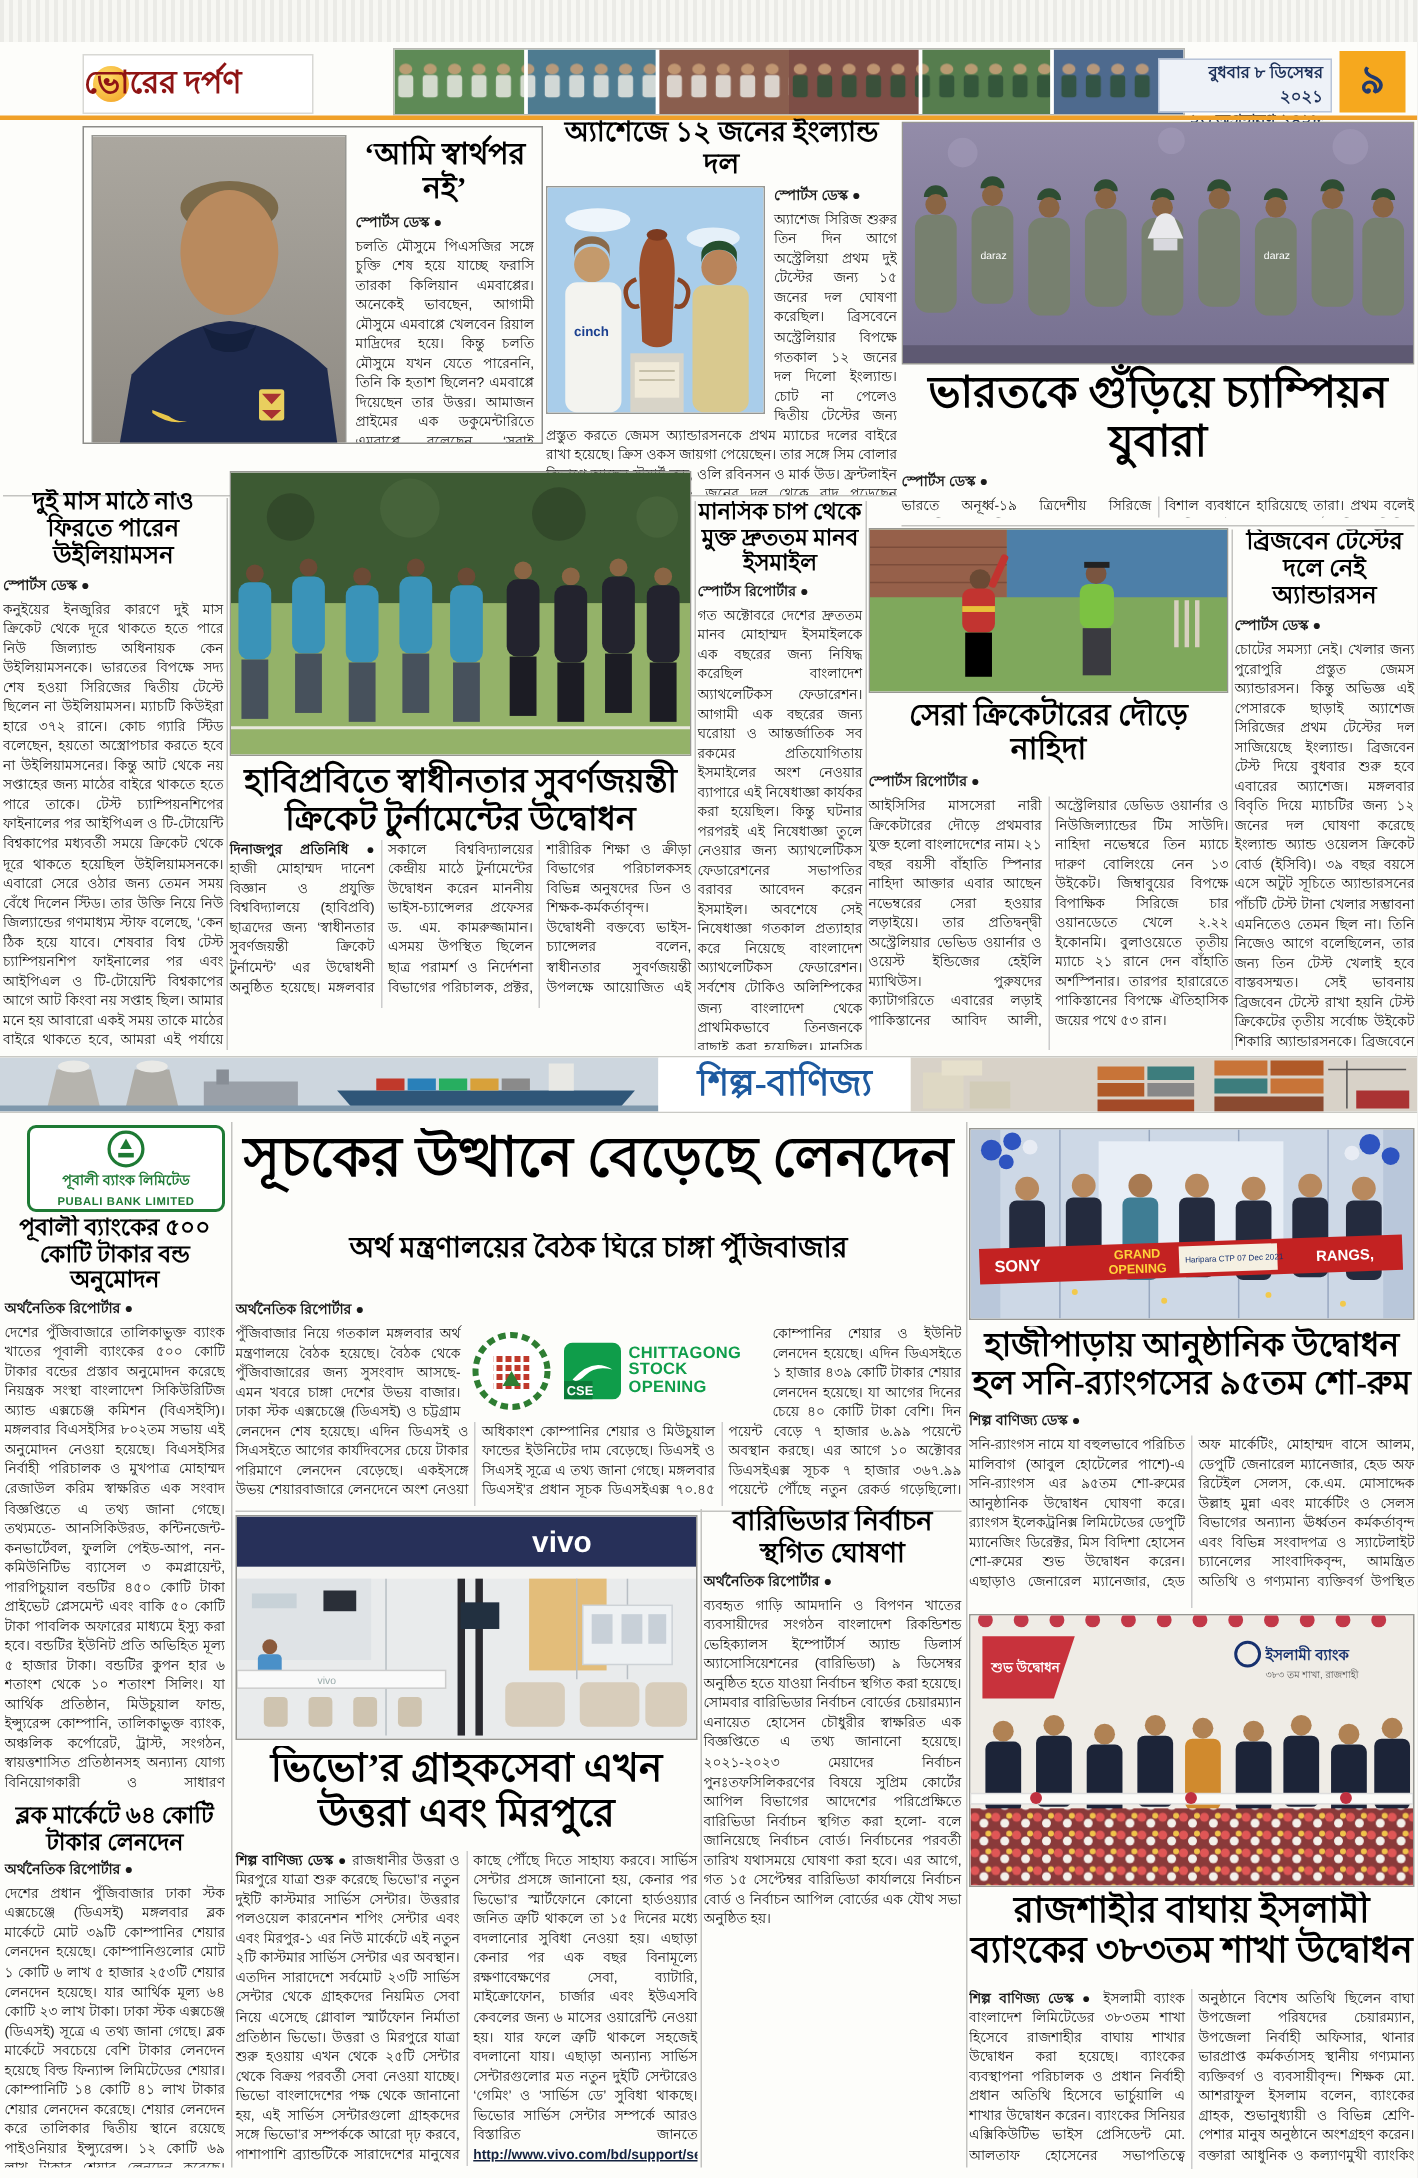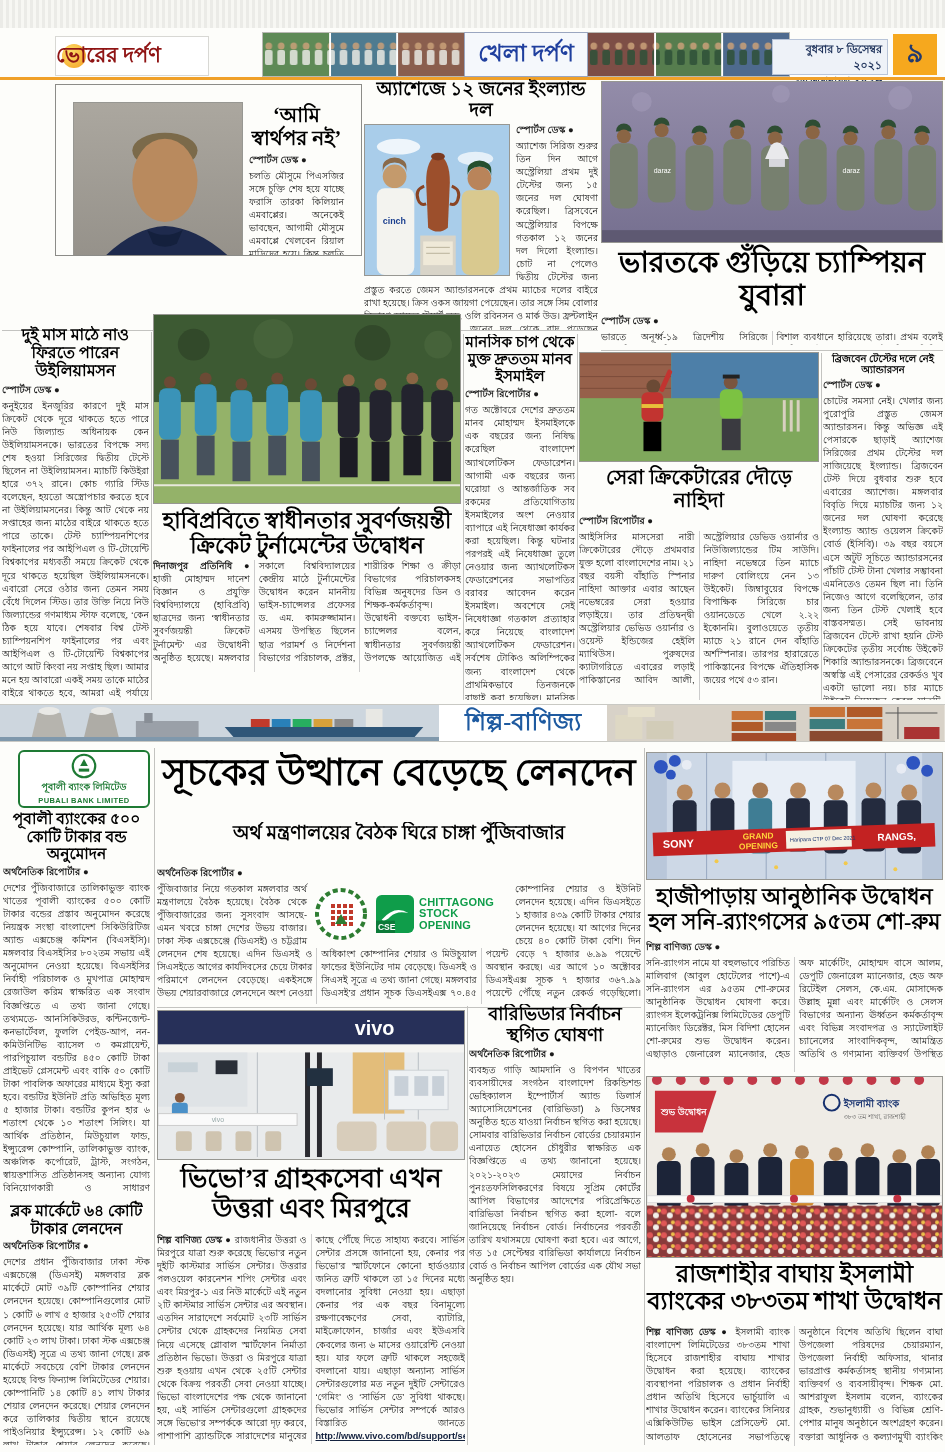--- a/index.html
+++ b/index.html
@@ -62,21 +62,20 @@
             <rect x="2" y="17" width="8" height="15" rx="2" fill="#e8e8e2"></rect>
       </pattern>
         </defs>
       <rect width="70" height="43" fill="#5e8a56"></rect>
         <rect x="70" width="70" height="43" fill="#4e7b90"></rect>
         <rect x="140" width="70" height="43" fill="#8a5e4e"></rect>
       <rect width="210" height="43" fill="url(#kpL)" opacity="0.85"></rect>
       <rect x="69" width="2" height="43" fill="#fff"></rect>
         <rect x="139" width="2" height="43" fill="#fff"></rect>
     </svg>
-    <div class="kchip">খেলা দর্পণ</div>
     <svg style="flex:1" viewBox="0 0 210 43" preserveAspectRatio="none">
       <defs>
           <pattern id="kpR" width="13" height="43" patternUnits="userSpaceOnUse">
         <circle cx="6" cy="13" r="3.5" fill="#c9a078"></circle>
             <rect x="2" y="17" width="8" height="15" rx="2" fill="#2e5038"></rect>
       </pattern>
         </defs>
       <rect width="70" height="43" fill="#7d4e46"></rect>
         <rect x="70" width="70" height="43" fill="#567d4e"></rect>
         <rect x="140" width="70" height="43" fill="#4e6a8e"></rect>
@@ -86,21 +85,21 @@
     </svg>
   </div>
 
   <div class="abs dateblock">
     <div>বুধবার ৮ ডিসেম্বর ২০২১</div>
     <div>২৩ অগ্রহায়ণ ১৪২৮</div>
   </div>
   <div class="abs pagenum">৯</div>
   <div class="abs orule"></div>
 
-  <div class="art" style="left:55px;top:84px;width:307px;height:172px;border:1px solid #8c8c88;padding:17px;box-sizing:border-box;">
+  <div class="art" style="left:55px;top:84px;width:307px;height:212px;border:1px solid #8c8c88;padding:5px;box-sizing:border-box;">
     <svg style="float:left;width:170px;height:230px;margin-right:6px;border:1px solid #979792;box-sizing:border-box;" viewBox="0 0 170 230" preserveAspectRatio="none">
       <defs>
           <linearGradient id="mbg" x1="0" y1="0" x2="0" y2="1">
             <stop offset="0" stop-color="#aba79f"></stop>
             <stop offset="1" stop-color="#8b8780"></stop>
           </linearGradient>
         </defs>
       <rect width="170" height="230" fill="url(#mbg)"></rect>
       <ellipse cx="92" cy="48" rx="33" ry="18" fill="#7b6a4a"></ellipse>
       <ellipse cx="92" cy="78" rx="33" ry="42" fill="#b98a5e"></ellipse>
@@ -258,21 +257,21 @@
           <line x1="220" y1="48" x2="220" y2="80"></line>
         </g>
     </svg>
     <div class="headline" style="font-size:20px;margin-top:4px;">সেরা ক্রিকেটারের দৌড়ে নাহিদা</div>
     <div class="byline">স্পোর্টস রিপোর্টার ●</div>
     <div class="bd cols2" style="height:180px;">আইসিসির মাসসেরা নারী ক্রিকেটারের দৌড়ে প্রথমবার যুক্ত হলো বাংলাদেশের নাম। ২১ বছর বয়সী বাঁহাতি স্পিনার নাহিদা আক্তার এবার আছেন নভেম্বরের সেরা হওয়ার লড়াইয়ে। তার প্রতিদ্বন্দ্বী অস্ট্রেলিয়ার ভেভিড ওয়ার্নার ও ওয়েস্ট ইন্ডিজের হেইলি ম্যাথিউস। পুরুষদের ক্যাটাগরিতে এবারের লড়াই পাকিস্তানের আবিদ আলী, অস্ট্রেলিয়ার ডেভিড ওয়ার্নার ও নিউজিল্যান্ডের টিম সাউদি। নাহিদা নভেম্বরে তিন ম্যাচে দারুণ বোলিংয়ে নেন ১৩ উইকেট। জিম্বাবুয়ের বিপক্ষে বিপাক্ষিক সিরিজে চার ওয়ানডেতে খেলে ২.২২ ইকোনমি। বুলাওয়েতে তৃতীয় ম্যাচে ২১ রানে দেন বাঁহাতি অর্শস্পিনার। তারপর হারারেতে পাকিস্তানের বিপক্ষে ঐতিহাসিক জয়ের পথে ৫৩ রান।</div>
   </div>
   <div class="vl" style="left:821px;top:353px;height:347px;"></div>
 
   <div class="art" style="left:823px;top:353px;width:120px;height:347px;">
-    <div class="headline" style="font-size:10px;">ব্রিজবেন টেস্টের দলে নেই অ্যান্ডারসন</div>
+    <div class="headline" style="font-size:16px;">ব্রিজবেন টেস্টের দলে নেই অ্যান্ডারসন</div>
     <div class="byline">স্পোর্টস ডেস্ক ●</div>
     <div class="bd">চোটের সমস্যা নেই। খেলার জন্য পুরোপুরি প্রস্তুত জেমস অ্যান্ডারসন। কিন্তু অভিজ্ঞ এই পেসারকে ছাড়াই অ্যাশেজ সিরিজের প্রথম টেস্টের দল সাজিয়েছে ইংল্যান্ড। ব্রিজবেন টেস্ট দিয়ে বুধবার শুরু হবে এবারের অ্যাশেজ। মঙ্গলবার বিবৃতি দিয়ে ম্যাচটির জন্য ১২ জনের দল ঘোষণা করেছে ইংল্যান্ড অ্যান্ড ওয়েলস ক্রিকেট বোর্ড (ইসিবি)। ৩৯ বছর বয়সে এসে অটুট সূচিতে অ্যান্ডারসনের পাঁচটি টেস্ট টানা খেলার সম্ভাবনা এমনিতেও তেমন ছিল না। তিনি নিজেও আগে বলেছিলেন, তার জন্য তিন টেস্ট খেলাই হবে বাস্তবসম্মত। সেই ভাবনায় ব্রিজবেন টেস্টে রাখা হয়নি টেস্ট ক্রিকেটের তৃতীয় সর্বোচ্চ উইকেট শিকারি অ্যান্ডারসনকে। ব্রিজবেনে অস্বস্তি এই পেসারের রেকর্ডও খুব একটা ভালো নয়। চার ম্যাচে উইকেট নিয়েছেন কেবল সাতটি, গড় ৭৫.১৪। দিবা-রাত্রির টেস্টের জন্য অ্যান্ডারসনকে প্রস্তুত রাখতে চায় ইংল্যান্ড। আগামী ১৬ ডিসেম্বর আডিলেইডে হবে সিরিজের দ্বিতীয় এই টেস্ট। আর এই মাঠে বেশ সফল তিনি। ৪ টেস্টে ১৬ উইকেট নিয়েছেন ২৯.৫০ গড়ে। প্রথম টেস্টের দলে আছেন স্টুয়ার্ট ব্রড। তবে অ্যান্ডারসনের মতো তাকেও এই ম্যাচে ইংল্যান্ডের না খেলানোর সম্ভাবনা রয়েছে।</div>
   </div>
 
   <div class="abs bizbanner">
     <svg style="flex:1.3" viewBox="0 0 420 36" preserveAspectRatio="none">
       <rect width="420" height="36" fill="#cdd6de"></rect>
       <path d="M30,34 L36,8 L58,8 L64,34 Z" fill="#b6b4ae"></path>
         <path d="M80,34 L86,8 L108,8 L114,34 Z" fill="#aeaca6"></path>
       <ellipse cx="47" cy="6" rx="10" ry="4" fill="#e9e9e6"></ellipse>

